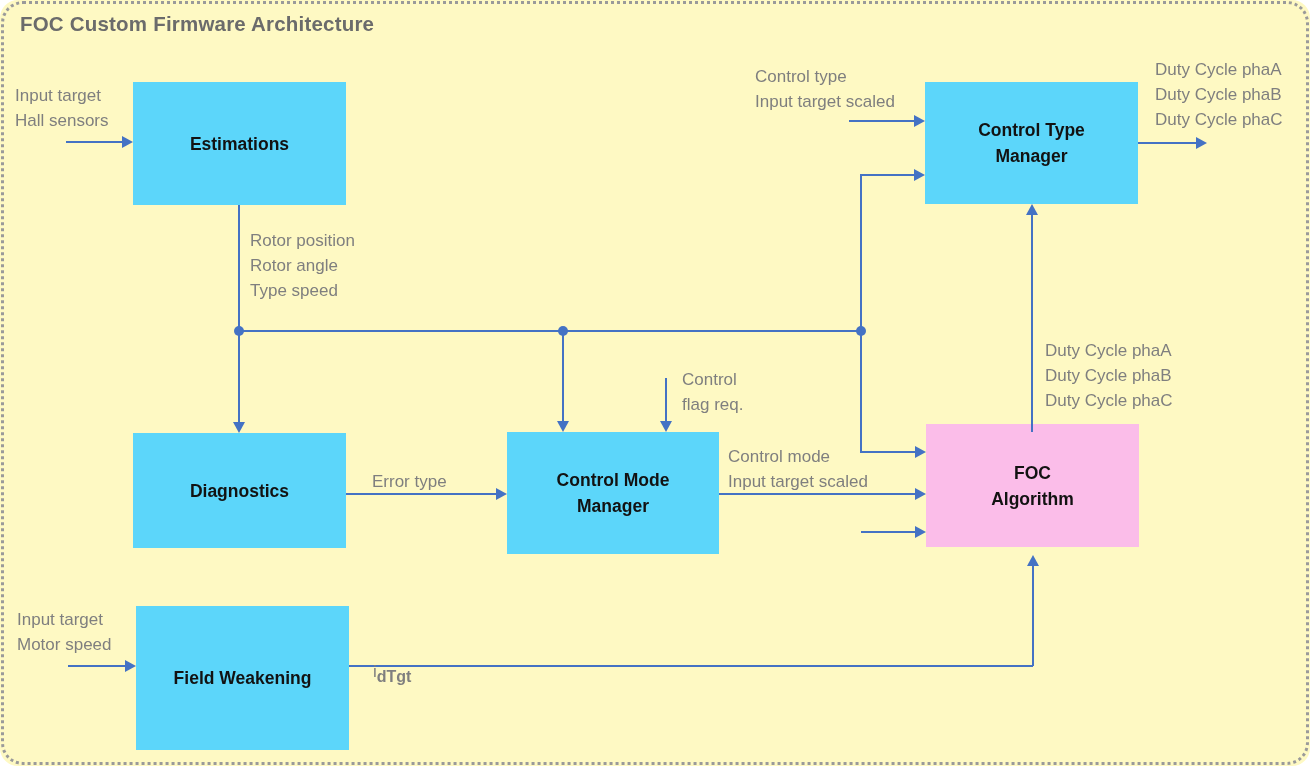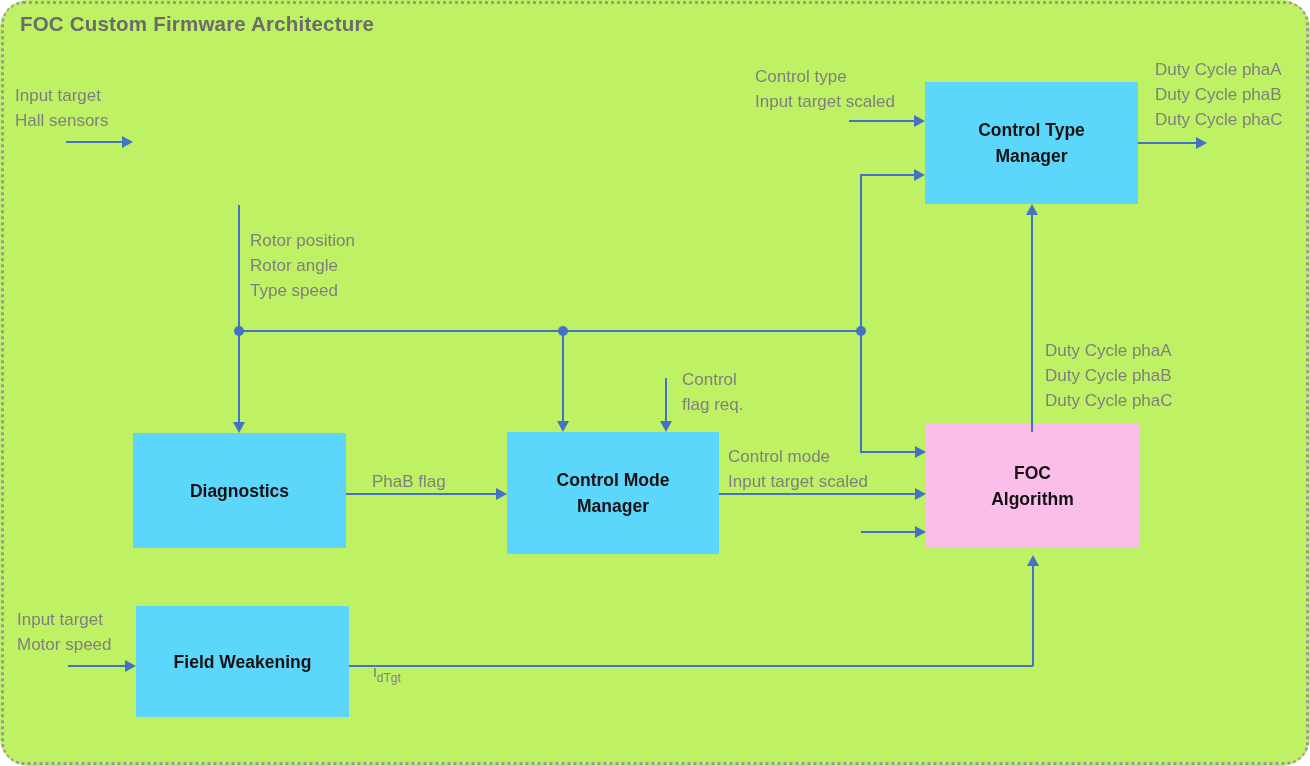--- a/index.html
+++ b/index.html
@@ -1,55 +1,58 @@
 <!DOCTYPE html>
 <html style="--box-cyan: #5CD6FA; --box-pink: #FBBDE9; --arrow-blue: #4472C4; --label-gray: #7F7F7F; --title-gray: #6B6B6B; --border-gray: #9A9A9A; --background: #000000;"><head>
 <meta charset="utf-8">
 <style>
   html,body{margin:0;padding:0;background:#ffffff;font-family:"Liberation Sans",sans-serif;}
-  #canvas{position:relative;width:1310px;height:766px;background:#bef264;border-radius:28px;overflow:hidden;}
+  #canvas{position:relative;width:1310px;height:766px;background:#fef9c3;border-radius:18px;overflow:hidden;}
   #frame{position:absolute;inset:1px;border:3px dotted var(--border-gray,#9a9a9a);border-radius:22px;pointer-events:none;}
   #title{position:absolute;left:20px;top:12px;font-size:20.5px;font-weight:bold;color:var(--title-gray,#6b6b6b);letter-spacing:.2px;}
   .node{position:absolute;background:var(--box-cyan,#5cd6fa);display:flex;align-items:center;justify-content:center;
         text-align:center;font-weight:bold;font-size:17.5px;color:#121212;line-height:26px;}
   .node span{white-space:pre-line;}
   .node.pink{background:var(--box-pink,#fbbde9);}
   .hline{position:absolute;height:2px;background:var(--arrow-blue,#4472c4);}
   .vline{position:absolute;width:2px;background:var(--arrow-blue,#4472c4);}
   .dot{position:absolute;width:10px;height:10px;border-radius:50%;background:var(--arrow-blue,#4472c4);}
   .ah{position:absolute;width:0;height:0;}
   .ah.r{border-top:6px solid transparent;border-bottom:6px solid transparent;border-left:11px solid var(--arrow-blue,#4472c4);}
   .ah.d{border-left:6px solid transparent;border-right:6px solid transparent;border-top:11px solid var(--arrow-blue,#4472c4);}
   .ah.u{border-left:6px solid transparent;border-right:6px solid transparent;border-bottom:11px solid var(--arrow-blue,#4472c4);}
   .glabel{position:absolute;color:var(--label-gray,#7f7f7f);font-size:17px;line-height:25px;white-space:pre-line;}
-  .sub{font-size:12px;vertical-align:-5px;}
+  .sub{font-size:16px;vertical-align:-5px;font-weight:bold;}
 </style>
 </head>
 <body>
 
 <div id="canvas">
   <div id="frame"></div>
   <div id="title">FOC Custom Firmware Architecture</div>
 
+  <div class="node" style="left:133px;top:82px;width:213px;height:123px">
+    <span>Estimations</span>
+  </div>
   <div class="node" style="left:925px;top:82px;width:213px;height:122px">
     <span>Control Type
 Manager</span>
   </div>
   <div class="node" style="left:133px;top:433px;width:213px;height:115px">
     <span>Diagnostics</span>
   </div>
   <div class="node" style="left:507px;top:432px;width:212px;height:122px">
     <span>Control Mode
 Manager</span>
   </div>
   <div class="node pink" style="left:926px;top:424px;width:213px;height:123px">
     <span>FOC
 Algorithm</span>
   </div>
-  <div class="node" style="left:136px;top:606px;width:213px;height:111px">
+  <div class="node" style="left:136px;top:606px;width:213px;height:144px">
     <span>Field Weakening</span>
   </div>
 
   <div class="hline" style="left:66px;top:141px;width:56px"></div>
   <div class="ah r" style="left:122px;top:136px"></div>
 
   <div class="vline" style="left:238px;top:205px;height:217px"></div>
   <div class="ah d" style="left:233px;top:422px"></div>
   <div class="hline" style="left:239px;top:330px;width:622px"></div>
   <div class="dot" style="left:234px;top:326px"></div>
@@ -100,21 +103,21 @@
   <div class="glabel" style="left:250px;top:228px">Rotor position
 Rotor angle
 Type speed</div>
   <div class="glabel" style="left:755px;top:64px">Control type
 Input target scaled</div>
   <div class="glabel" style="left:1155px;top:57px">Duty Cycle phaA
 Duty Cycle phaB
 Duty Cycle phaC</div>
   <div class="glabel" style="left:682px;top:367px">Control
 flag req.</div>
-  <div class="glabel" style="left:372px;top:469px">PhaB flag</div>
+  <div class="glabel" style="left:372px;top:469px">Error type</div>
   <div class="glabel" style="left:728px;top:444px">Control mode
 Input target scaled</div>
   <div class="glabel" style="left:1045px;top:338px">Duty Cycle phaA
 Duty Cycle phaB
 Duty Cycle phaC</div>
   <div class="glabel" style="left:17px;top:607px">Input target
 Motor speed</div>
   <div class="glabel" style="left:373px;top:634px">
     <span>i</span><span class="sub">dTgt</span>
   </div>

